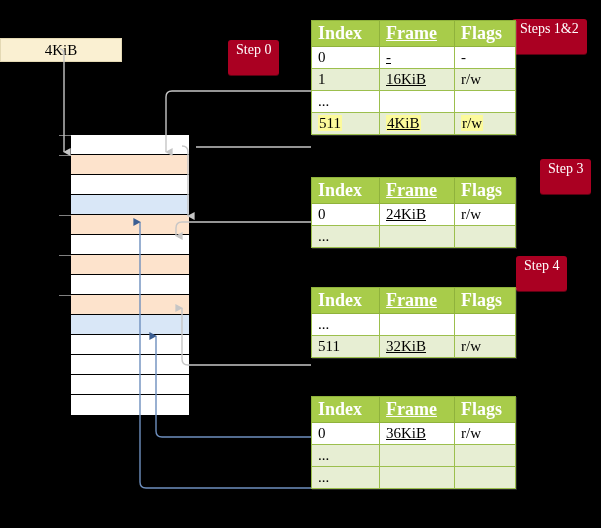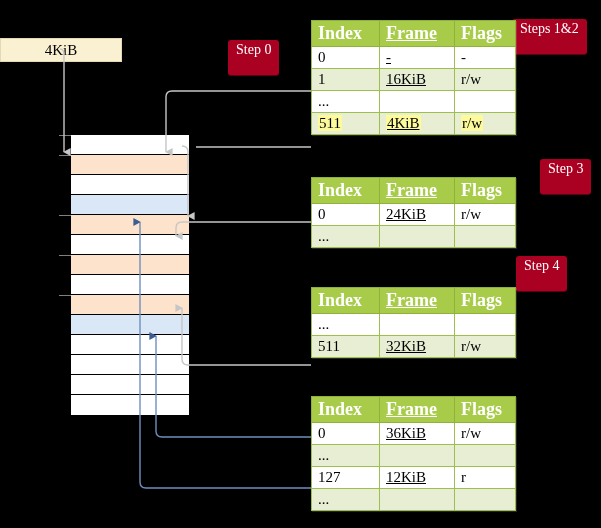--- a/index.html
+++ b/index.html
@@ -171,25 +171,20 @@
           <tr>
             <td class="cIndex">0</td>
             <td class="cFrame">36KiB</td>
             <td class="cFlags">r/w</td>
           </tr>
           <tr class="alt">
             <td class="cIndex">...</td>
             <td class="cFrame"></td>
             <td class="cFlags"></td>
           </tr>
-          <tr>
-            <td class="cIndex">127</td>
-            <td class="cFrame">12KiB</td>
-            <td class="cFlags">r</td>
-          </tr>
           <tr class="alt">
             <td class="cIndex">...</td>
             <td class="cFrame"></td>
             <td class="cFlags"></td>
           </tr>
         </tbody>
       </table>
     </div>
 
   <svg class="wires" viewBox="0 0 601 528">

